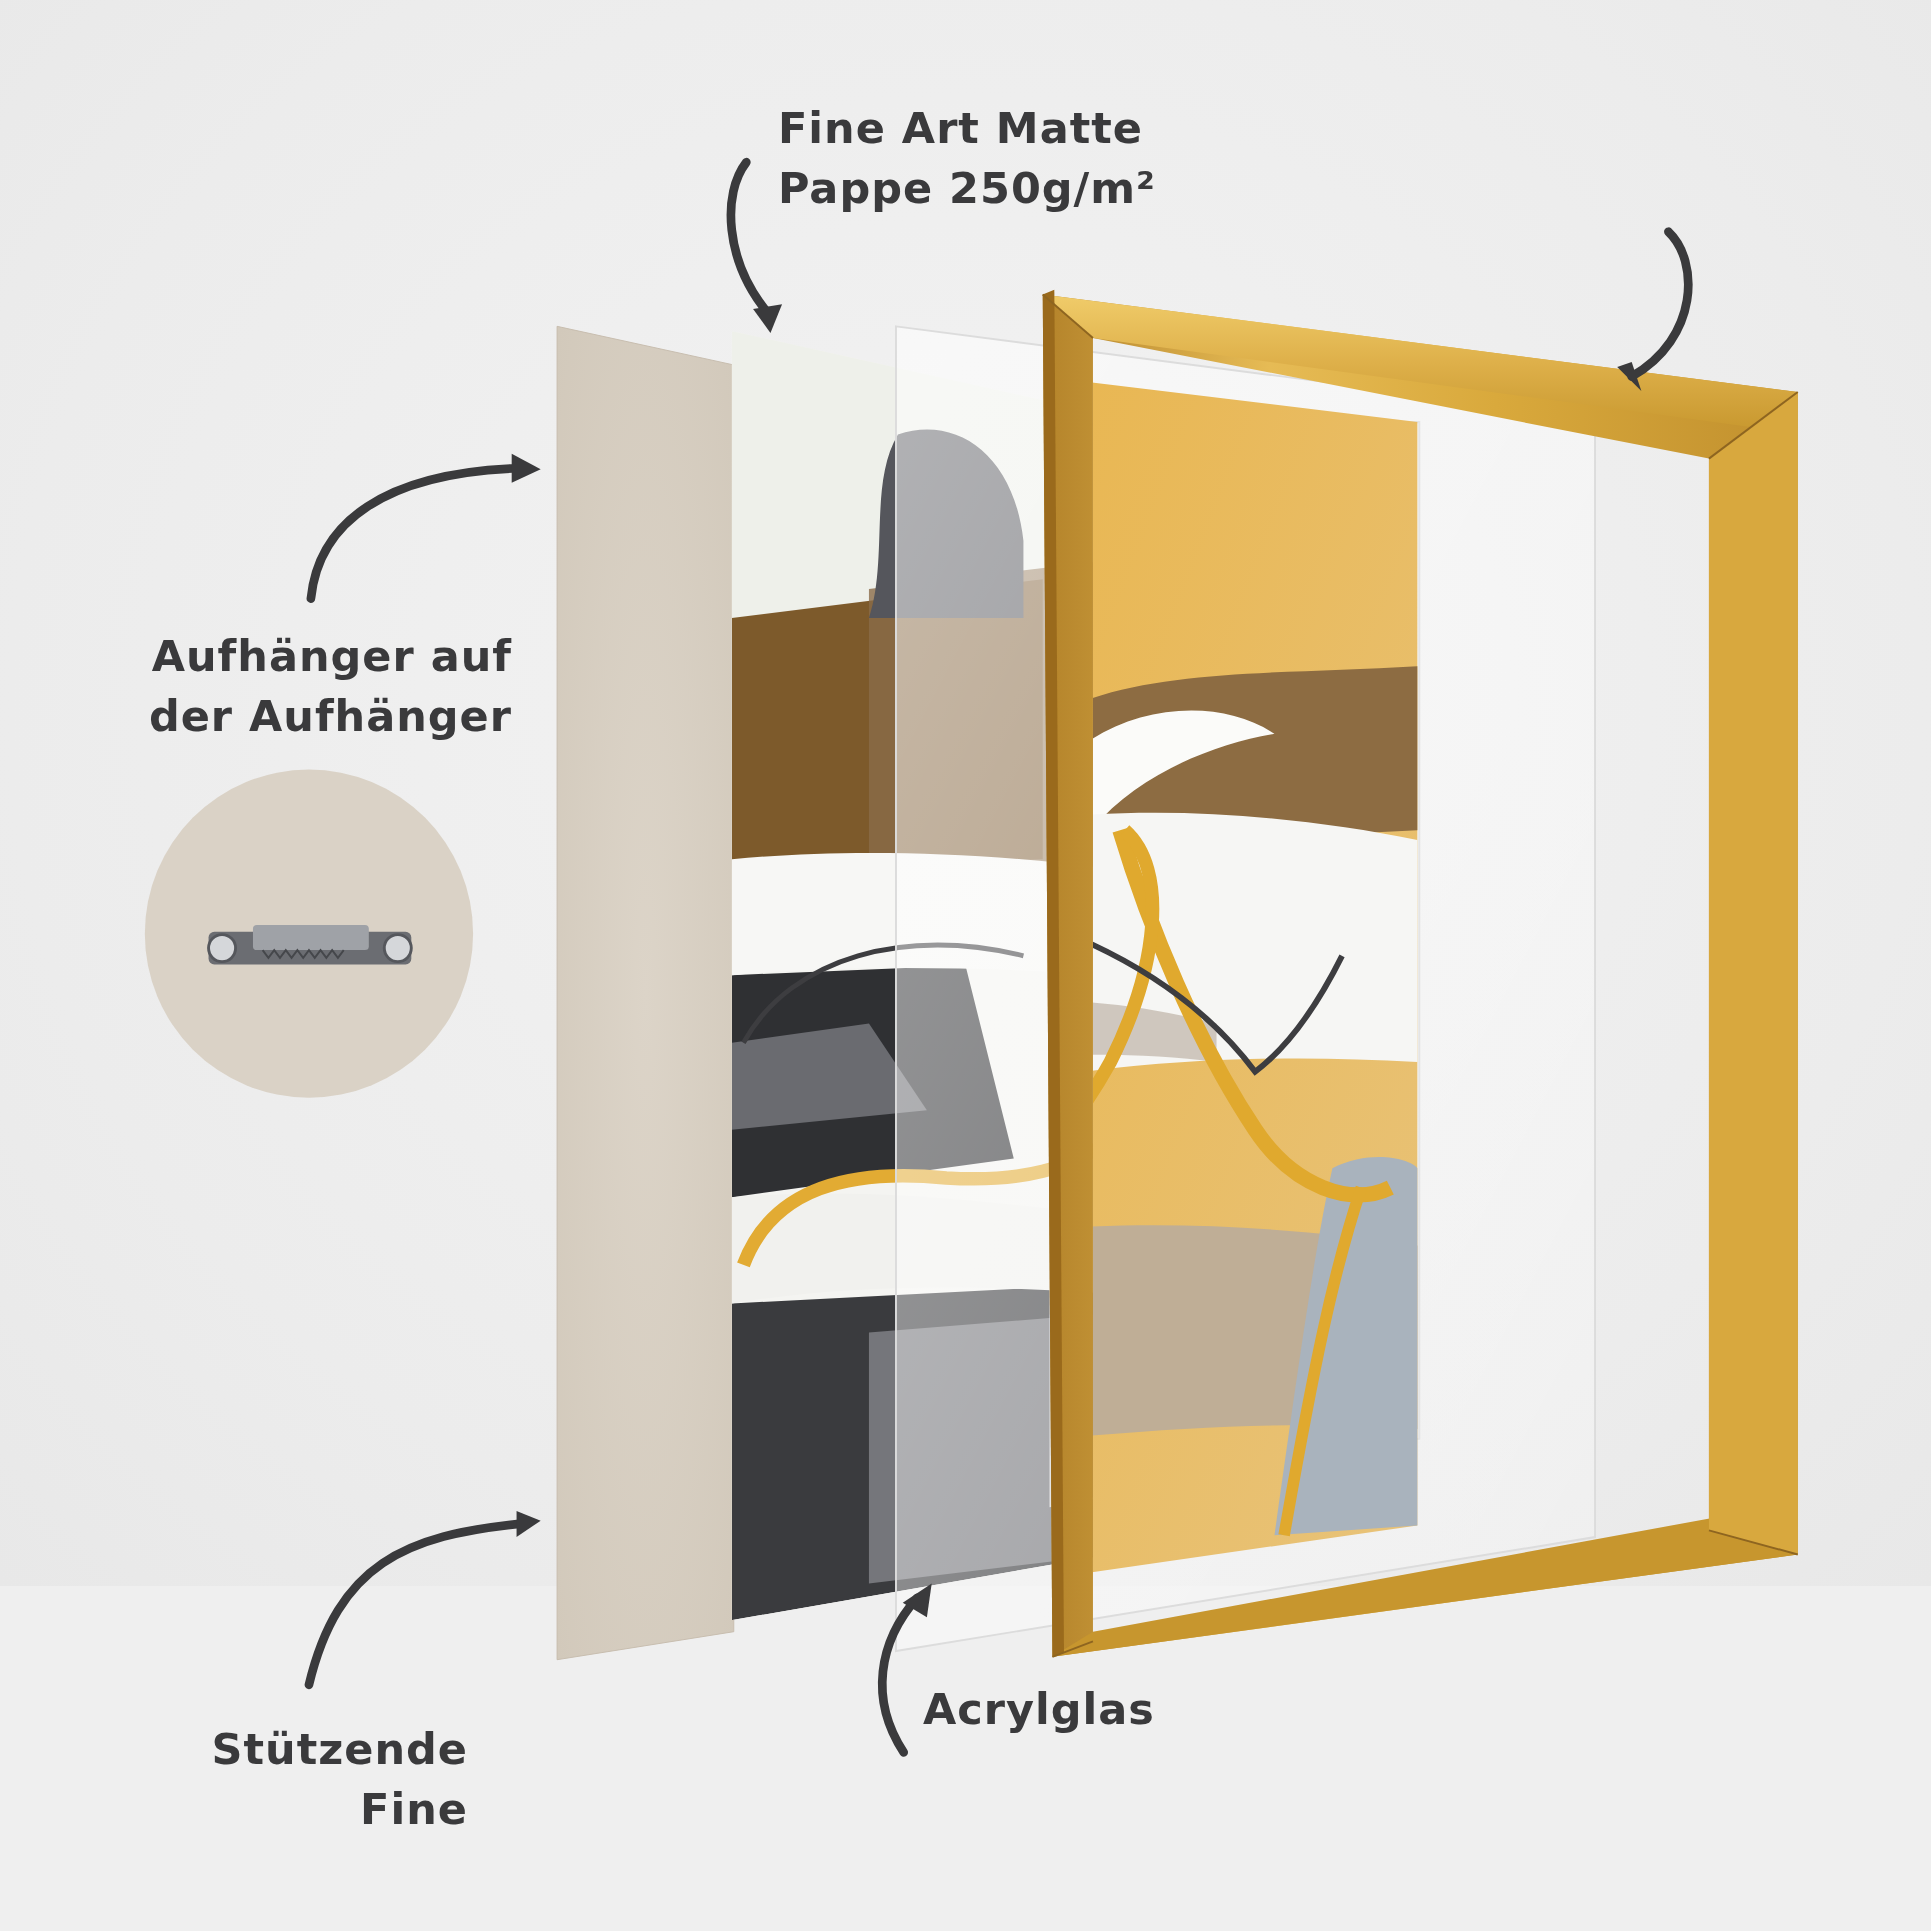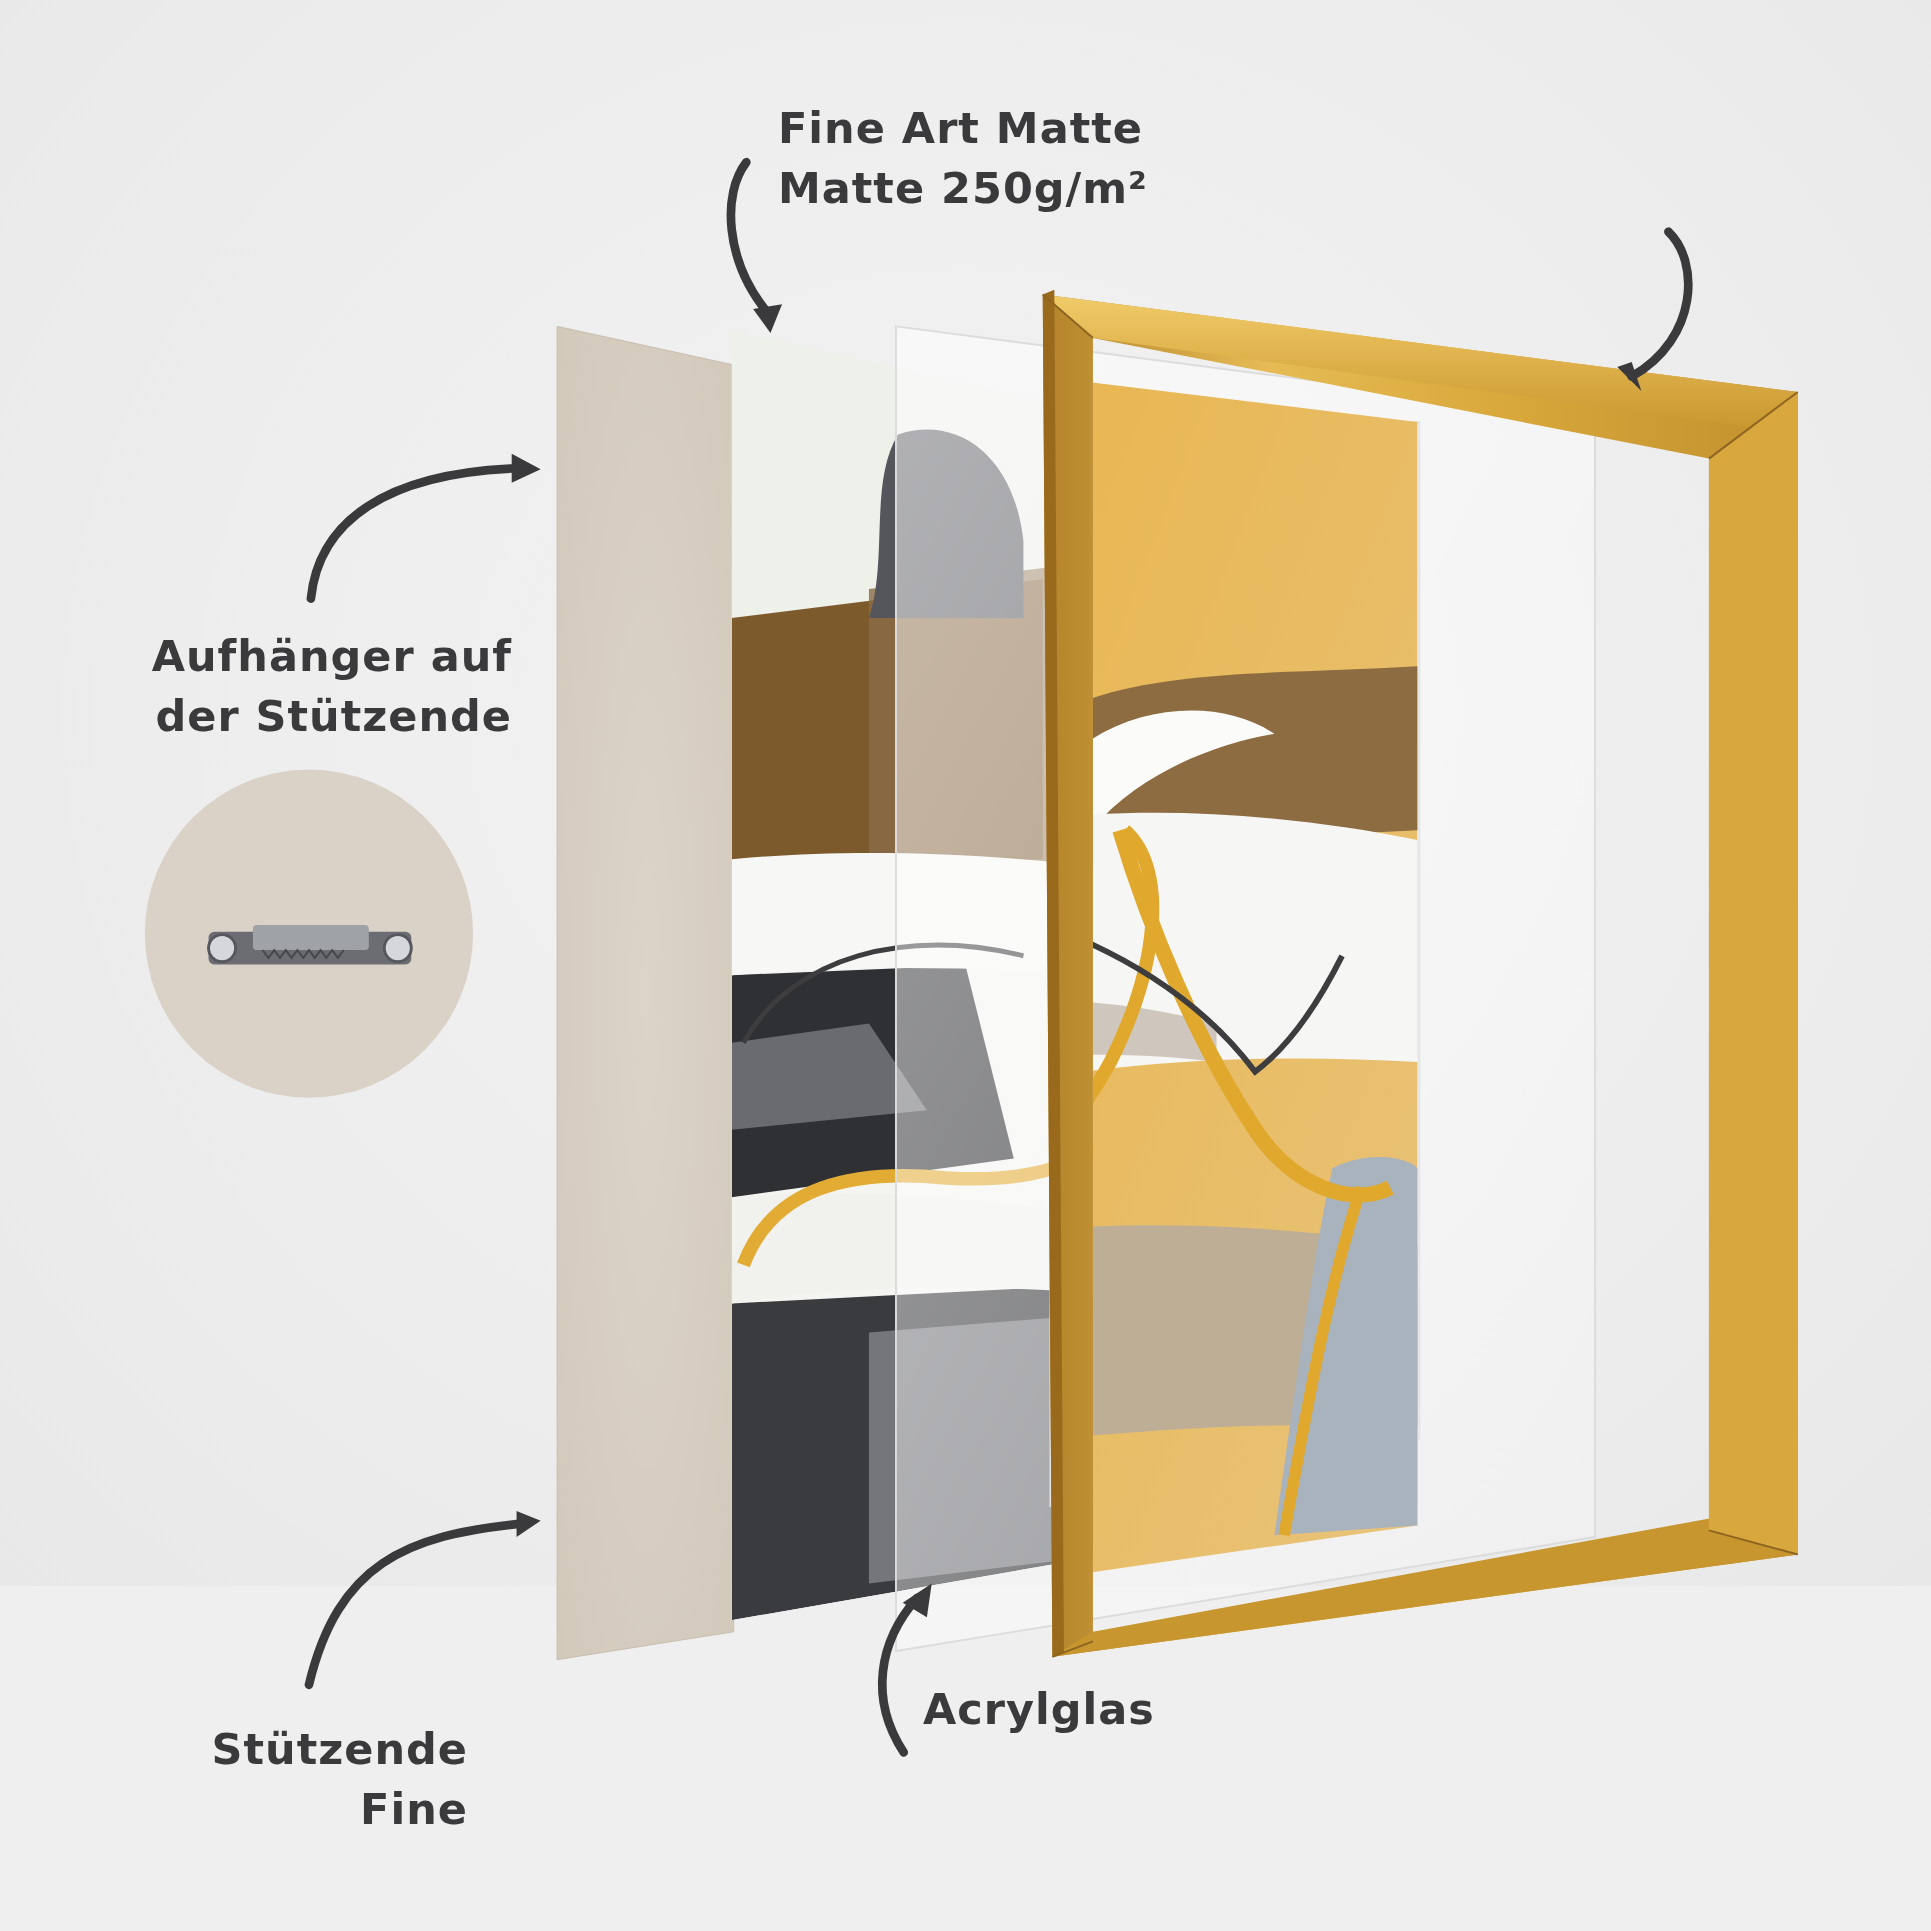--- a/index.html
+++ b/index.html
@@ -138,27 +138,27 @@
       <polygon points="780,320 810,315 798,345"></polygon>
       <polygon points="1675,380 1700,405 1690,375"></polygon>
       <polygon points="530,470 560,486 530,500"></polygon>
       <polygon points="535,1565 560,1575 535,1592"></polygon>
       <polygon points="935,1660 965,1640 960,1675"></polygon>
     </g>
   </svg>
 
   <div class="label" style="left:778px;top:98px;">
     <div>Fine Art Matte</div>
-    <div>Matte 250g/m²</div>
+    <div>Pappe 250g/m²</div>
   </div>
 
 
   <div class="label center" style="left:106px;top:626px;width:406px;">
     <div>Aufhänger auf</div>
-    <div>der Stützende</div>
+    <div>der Aufhänger</div>
   </div>
 
   <div class="label center" style="left:140px;top:1719px;width:328px;">
     <div>Stützende</div>
     <div>Fine</div>
   </div>
 
   <div class="label" style="left:923px;top:1679px;">
     <div>Acrylglas</div>
   </div>

